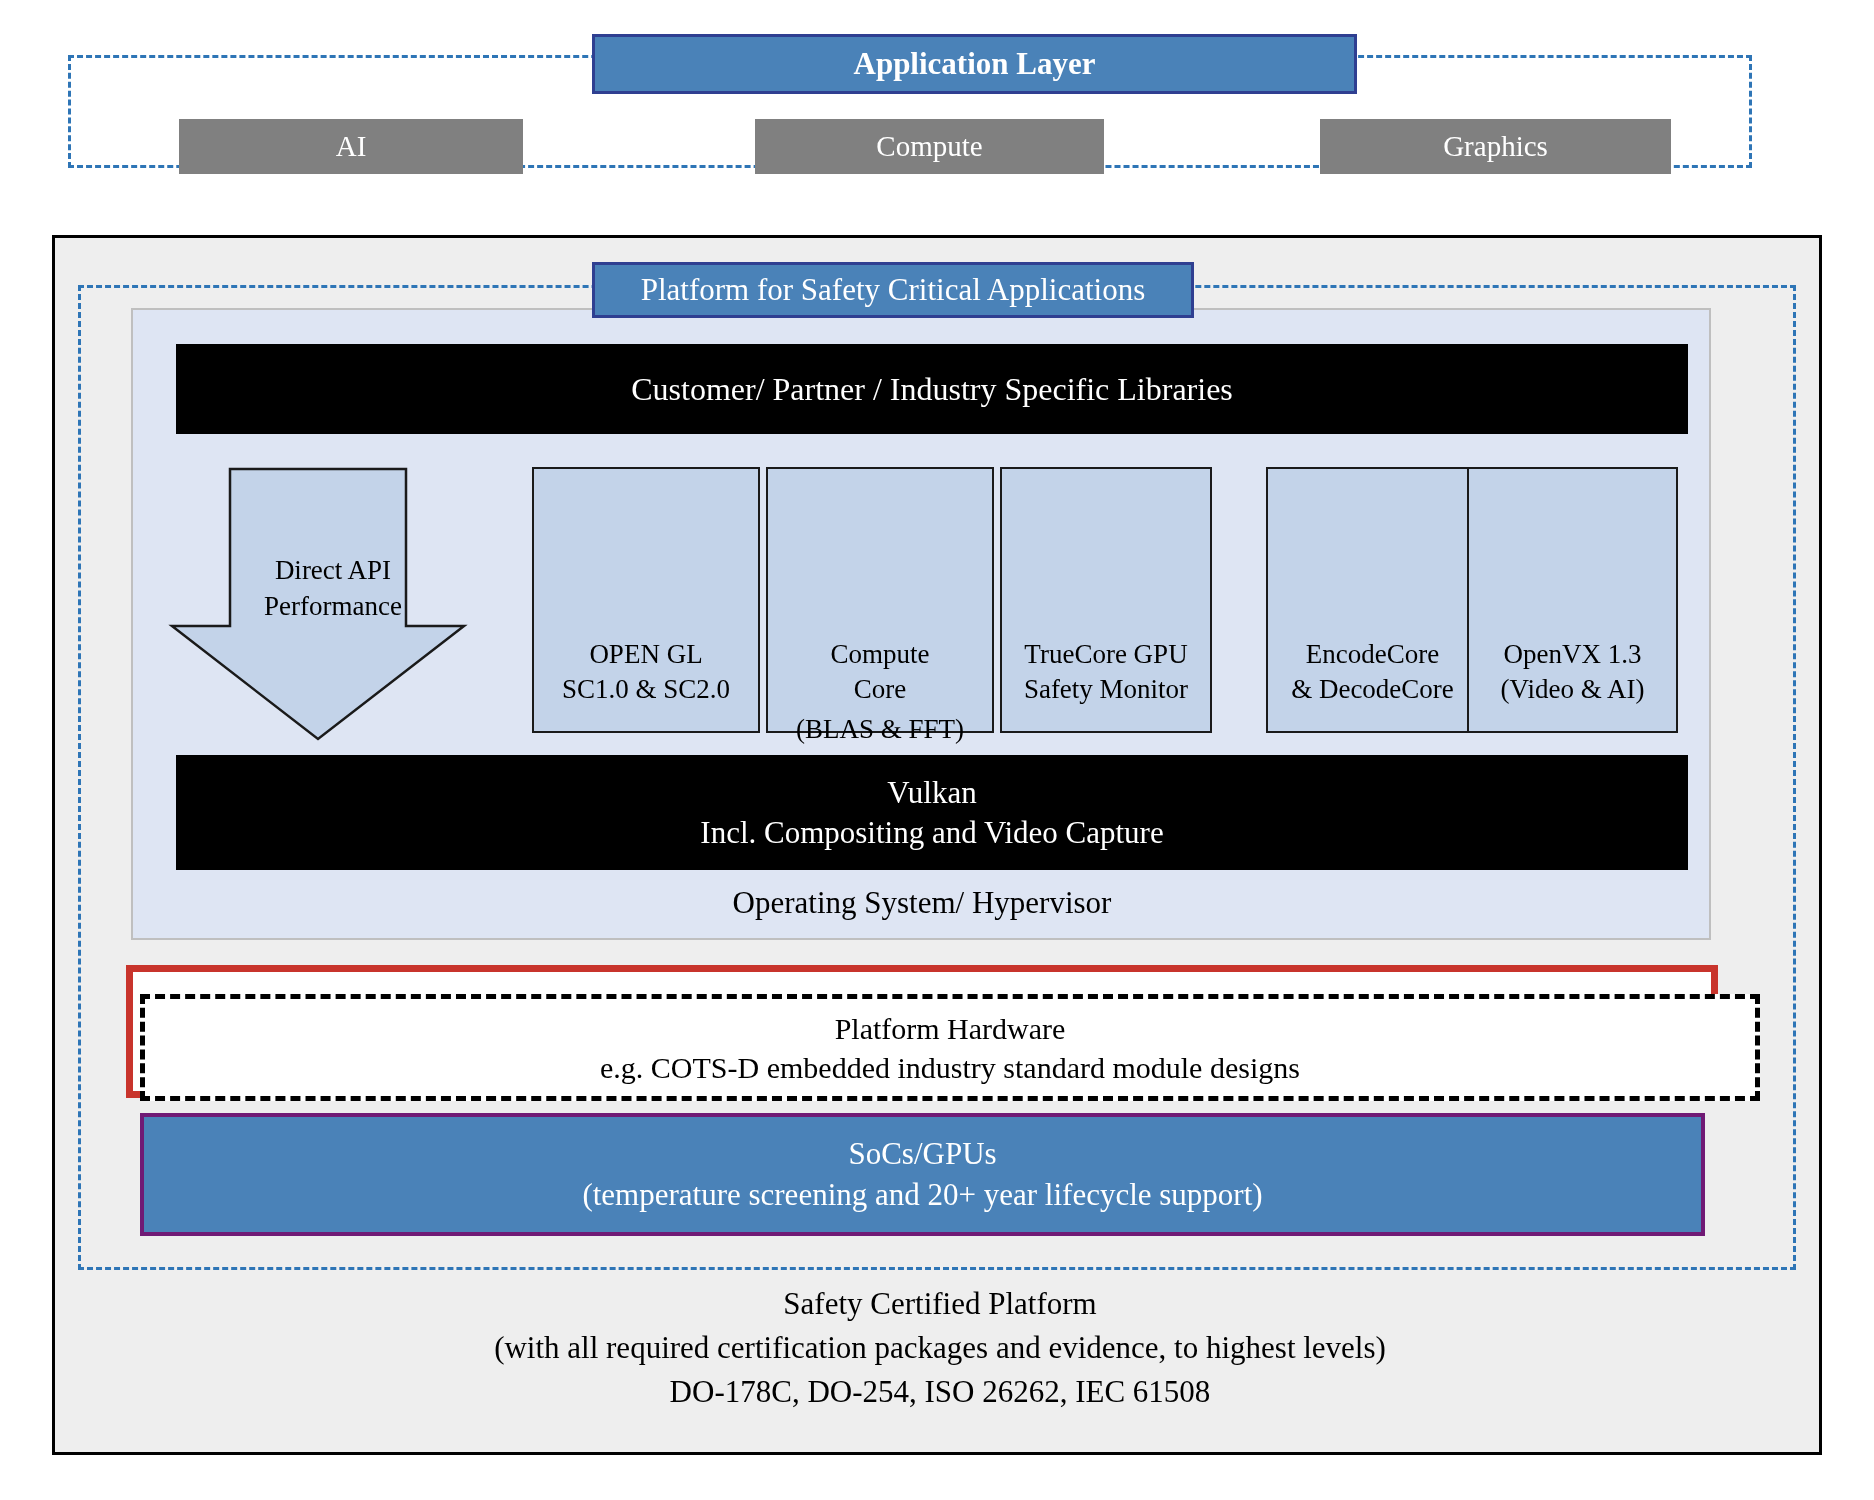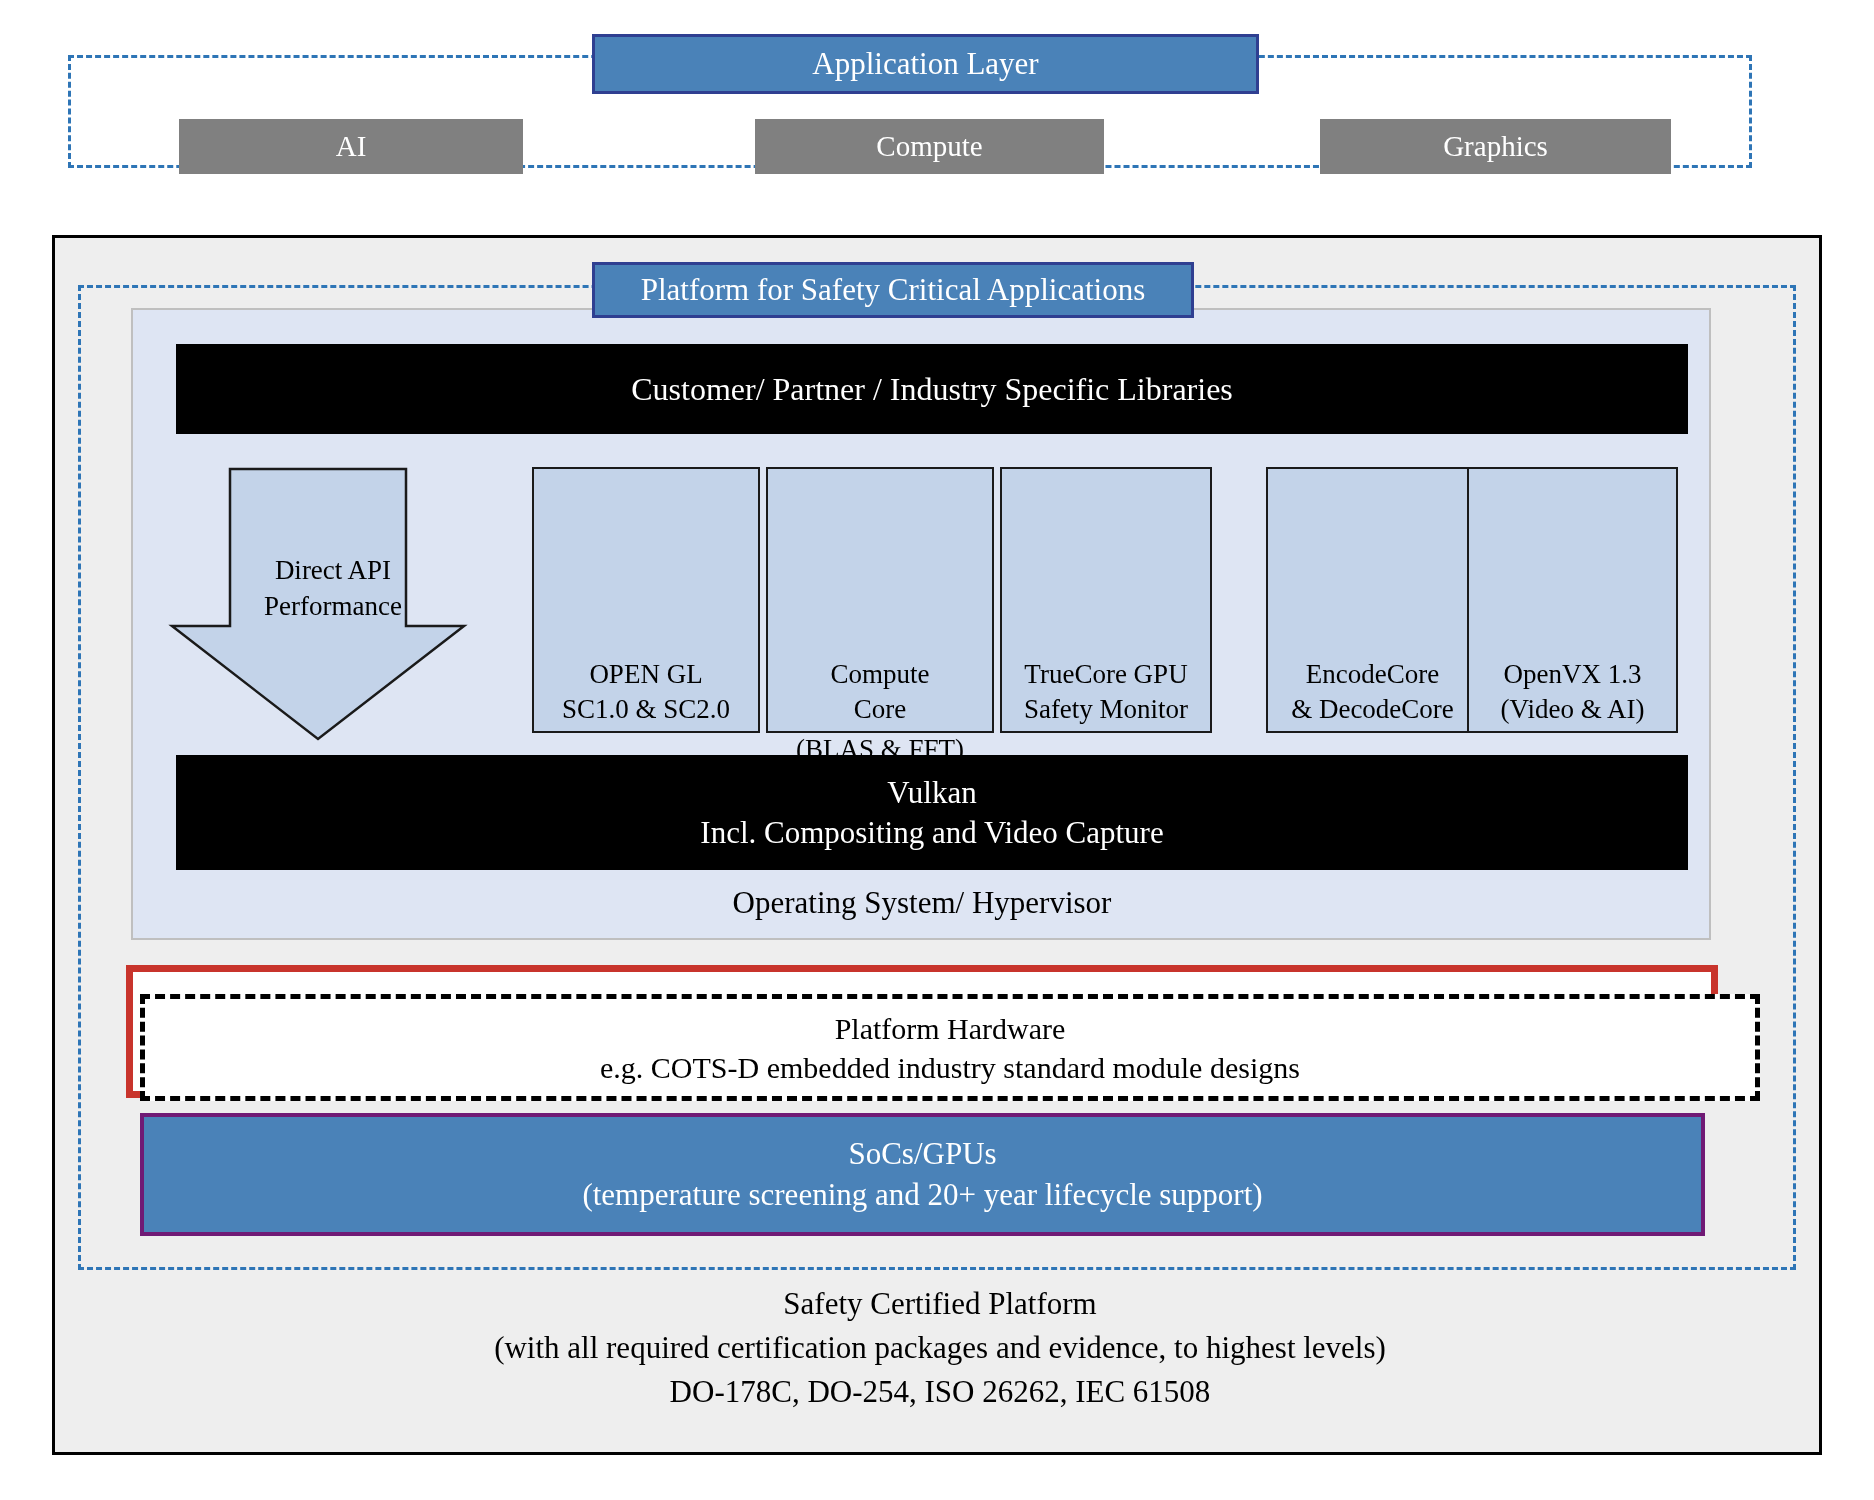--- a/index.html
+++ b/index.html
@@ -20,27 +20,28 @@
 
   
   #app-layer-region {
     left: 68px; top: 55px;
     width: 1684px; height: 113px;
     border: 3px dashed #2e75b6;
     background: #ffffff;
   }
   #app-layer-title {
     left: 592px; top: 34px;
-    width: 667px; height: 60px;
+    width: 765px; height: 60px;
     background: #4a82b8;
     border: 3px solid #2f3f91;
     color: #ffffff;
     font-size: 31px;
     display: flex; align-items: center; justify-content: center;
     z-index: 5;
+    font-weight: bold;
   }
   .gray-box {
     height: 55px;
     background: #808080;
     color: #ffffff;
     font-size: 29px;
     display: flex; align-items: center; justify-content: center;
     top: 119px;
   }
   #box-ai      { left: 179px; width: 344px; }
@@ -111,21 +112,21 @@
     background: #c3d3e9;
     border: 2px solid #1a1a1a;
     top: 467px;
     height: 266px;
     display: flex;
     align-items: flex-end;
     justify-content: center;
     text-align: center;
     font-size: 27px;
     line-height: 1.3;
-    padding-bottom: 4px;
+    padding-bottom: 24px;
   }
   .mod-inner { width: 100%; white-space: nowrap; }
   #mod-opengl     { left: 532px; width: 228px; }
   #mod-compute    { left: 766px; width: 228px; }
   #mod-truecore   { left: 1000px; width: 212px; }
   #mod-encode     { left: 1266px; width: 213px; }
   #mod-openvx     { left: 1467px; width: 211px; }
 
   
   #mod-compute { align-items: flex-end; }

